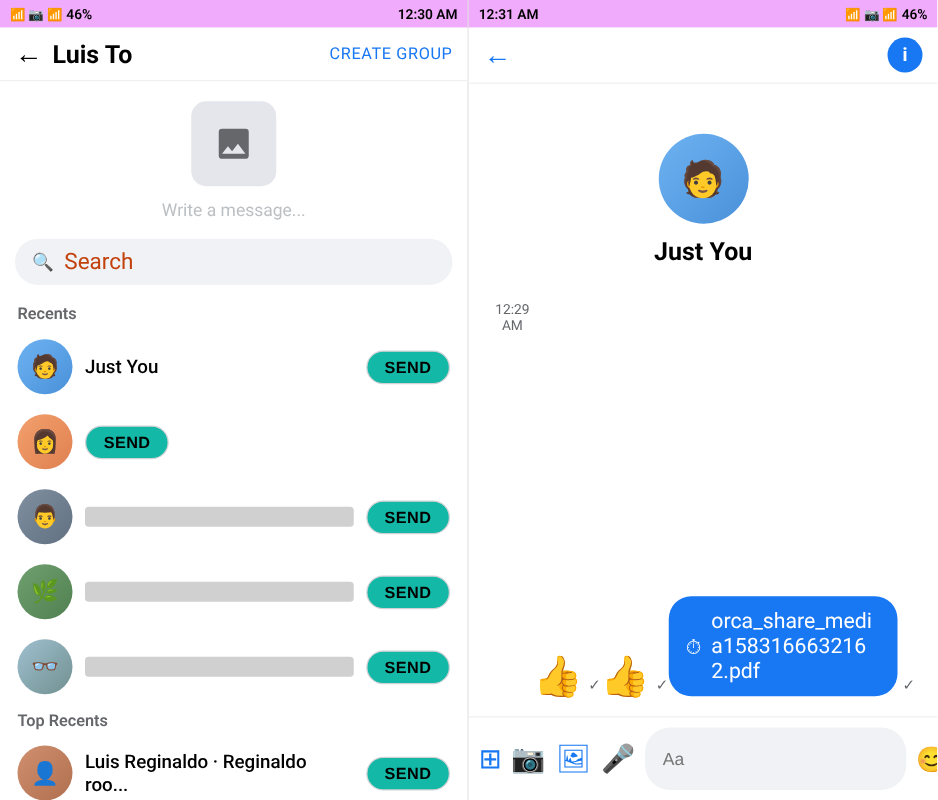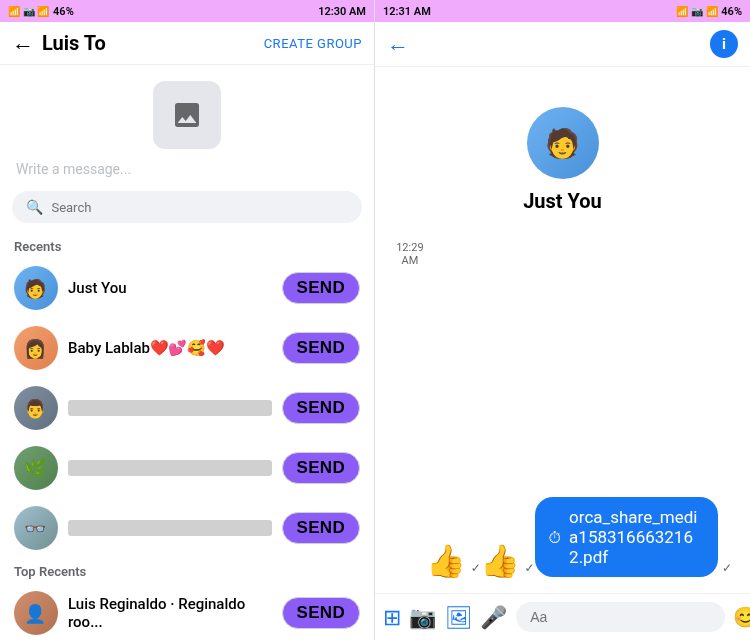--- a/index.html
+++ b/index.html
@@ -89,36 +89,37 @@
       align-items: center;
       justify-content: center;
     }
     .image-preview-box svg { width: 32px; height: 32px; fill: #65676b; }
 
     
     .write-message {
       padding: 4px 16px 10px;
       font-size: 14px;
       color: #bcc0c4;
+      text-align: center;
     }
 
     
     .search-container {
       padding: 4px 12px 10px;
     }
     .search-bar {
       background: #f0f2f5;
       border-radius: 50px;
       display: flex;
       align-items: center;
       padding: 8px 14px;
       gap: 8px;
     }
     .search-icon { color: #65676b; font-size: 14px; }
-    .search-text { font-size: 13px; color: #737373; }
+    .search-text { font-size: 18px; color: #c2410c; }
 
     
     .section-label {
       font-size: 13px;
       font-weight: 600;
       color: #65676b;
       padding: 6px 14px 4px;
     }
 
     
@@ -162,22 +163,22 @@
       display: inline-block;
       background: #d0d0d0;
       border-radius: 3px;
       color: transparent;
       font-size: 15px;
     }
     .send-btn {
       padding: 5px 14px;
       border-radius: 50px;
       border: 1.5px solid #d0d2d5;
-      background: #8b5cf6;
-      font-size: 17px;
+      background: #14b8a6;
+      font-size: 13px;
       font-weight: 700;
       color: #000;
       cursor: pointer;
       letter-spacing: 0.3px;
     }
 
     
     .right-panel {
       width: 375px;
       display: flex;
@@ -305,21 +306,21 @@
     }
     .input-icon {
       font-size: 22px;
       color: #1877f2;
       cursor: pointer;
     }
     .chat-input-box {
       flex: 1;
       background: #f0f2f5;
       border-radius: 20px;
-      padding: 7px 14px;
+      padding: 17px 14px;
       font-size: 14px;
       color: #65676b;
       border: none;
       outline: none;
     }
     .emoji-icon { font-size: 20px; cursor: pointer; }
   </style>
 </head>
 <body>
 
@@ -372,21 +373,20 @@
       <div class="section-label">Recents</div>
 
       <div class="contact-item">
         <div class="avatar avatar-just-you">🧑</div>
         <span class="contact-name">Just You</span>
         <button class="send-btn">SEND</button>
       </div>
 
       <div class="contact-item">
         <div class="avatar avatar-baby">👩</div>
-        <span class="contact-name">Baby Lablab❤️💕🥰❤️</span>
         <button class="send-btn">SEND</button>
       </div>
 
       <div class="contact-item">
         <div class="avatar avatar-3">👨</div>
         <span class="contact-name blurred-text" style="width:160px; height:16px;">&nbsp;&nbsp;&nbsp;&nbsp;&nbsp;&nbsp;&nbsp;&nbsp;&nbsp;&nbsp;&nbsp;&nbsp;&nbsp;&nbsp;&nbsp;&nbsp;&nbsp;&nbsp;&nbsp;&nbsp;&nbsp;&nbsp;&nbsp;&nbsp;&nbsp;</span>
         <button class="send-btn">SEND</button>
       </div>
 
       <div class="contact-item">

